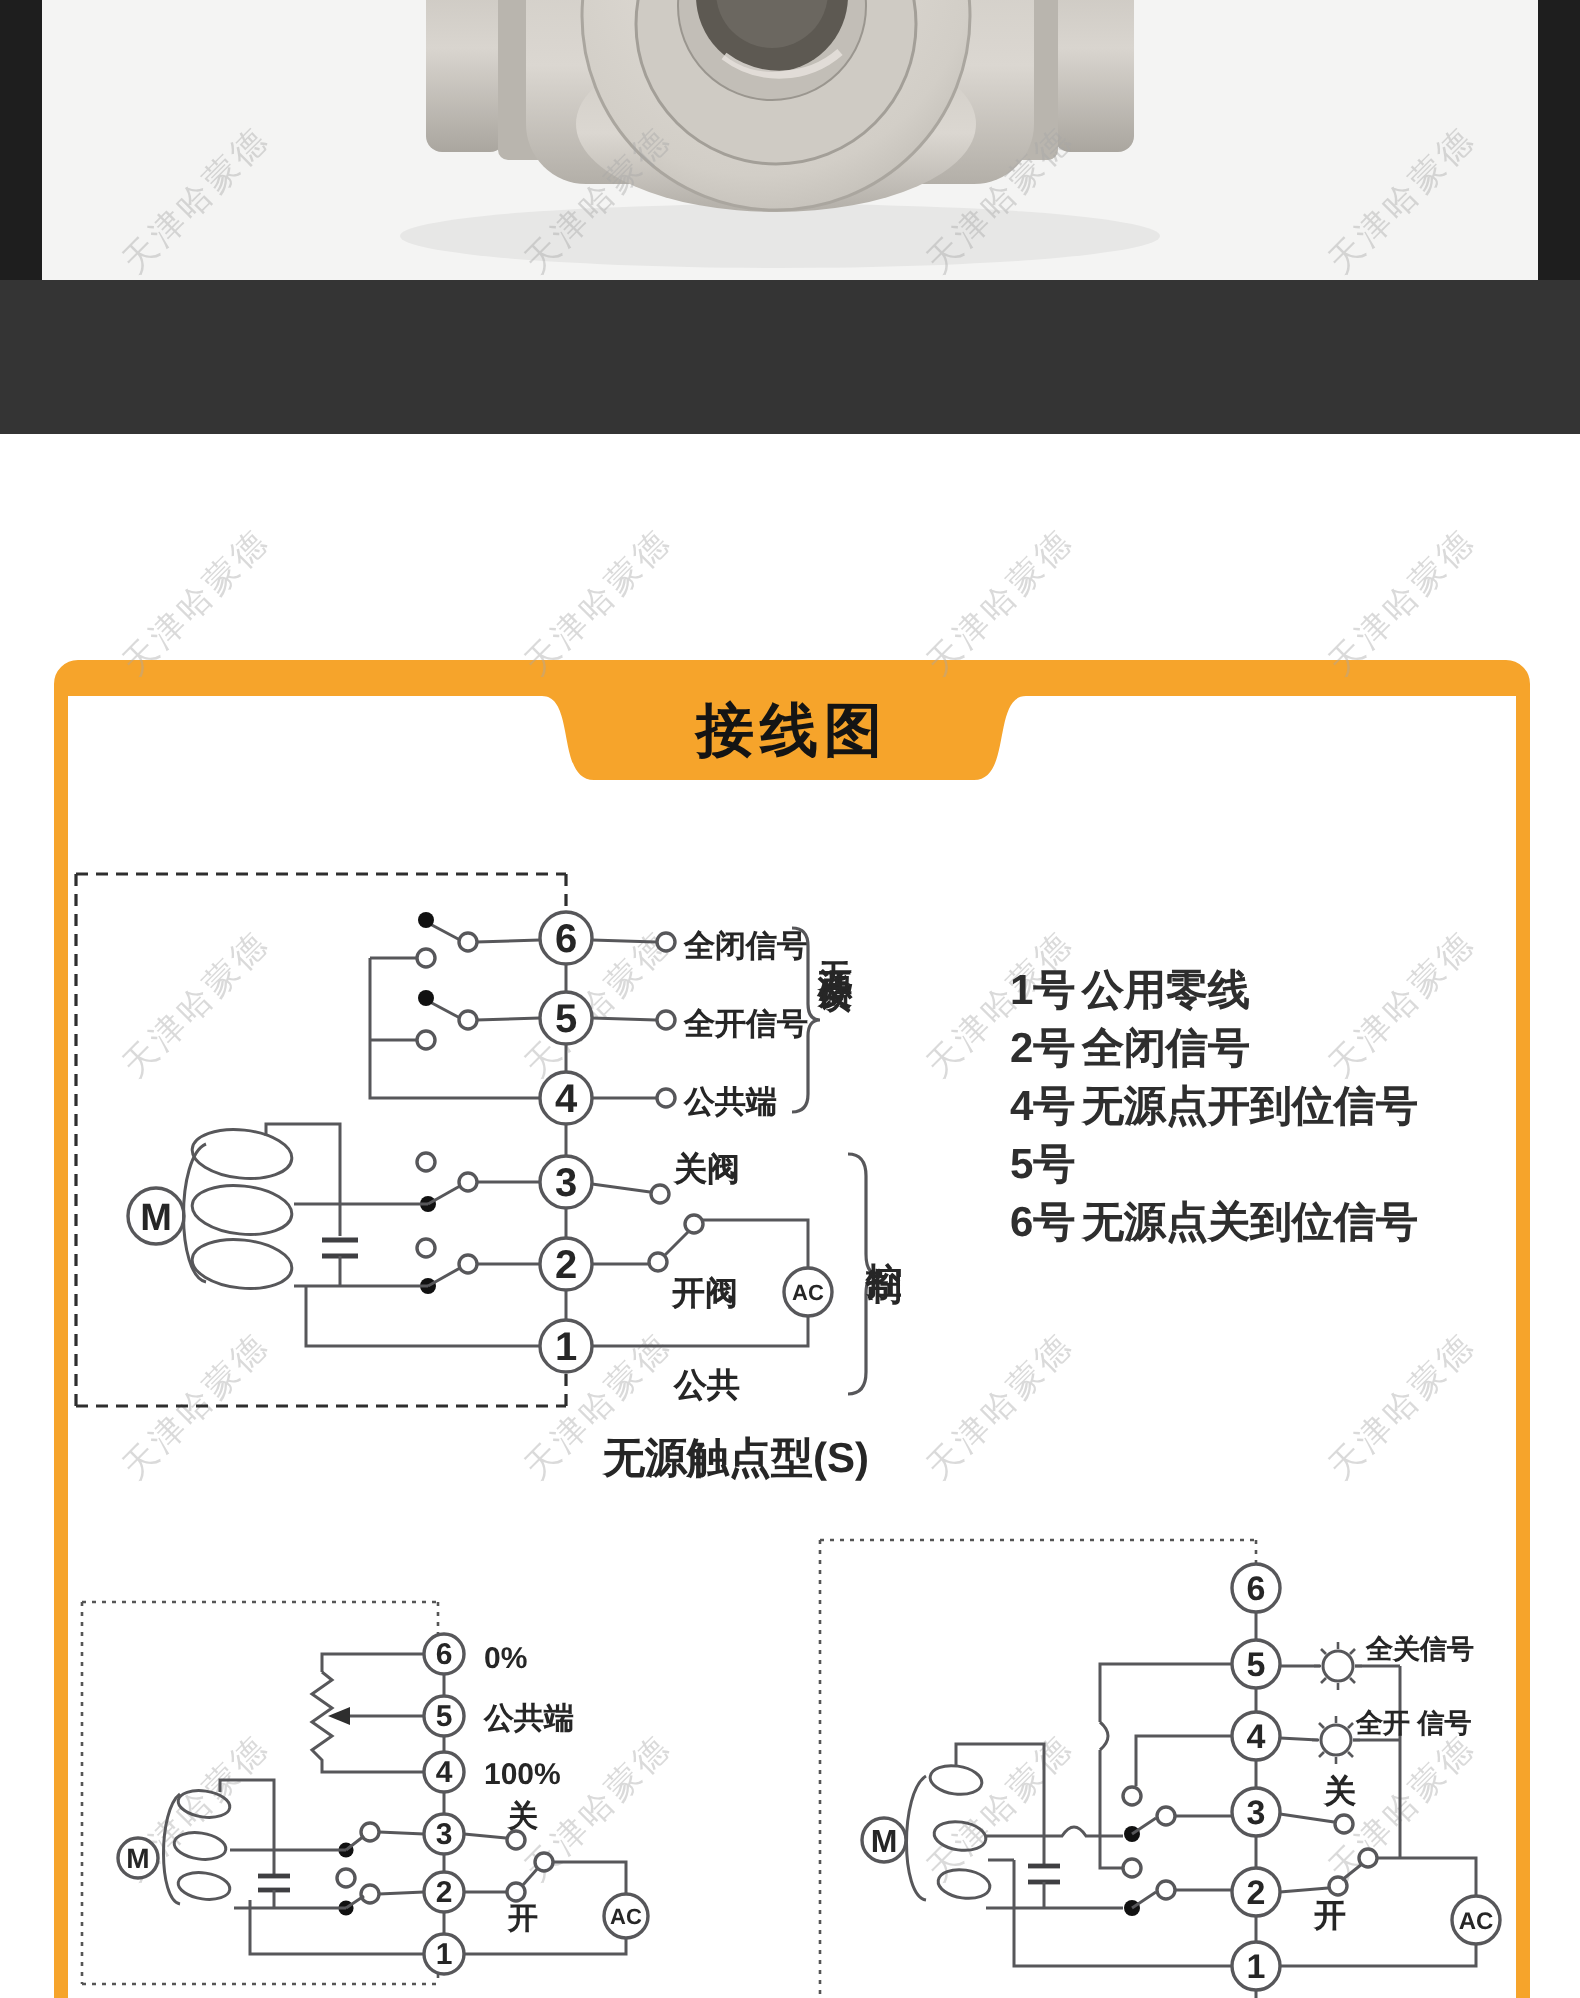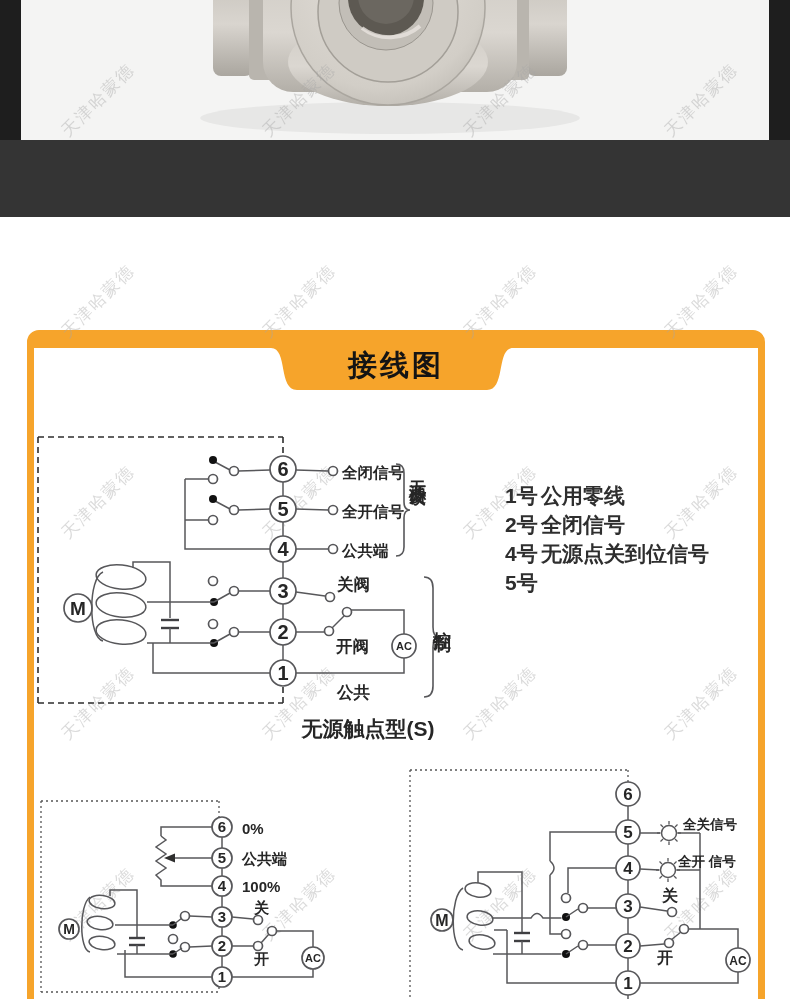--- a/index.html
+++ b/index.html
@@ -421,23 +421,27 @@
     <div class="legend-row">
       <span class="no">1号</span>
       <span>公用零线</span>
     </div>
     <div class="legend-row">
       <span class="no">2号</span>
       <span>全闭信号</span>
     </div>
     <div class="legend-row">
       <span class="no">4号</span>
-      <span>无源点关到位信号</span>
+      <span>无源点开到位信号</span>
     </div>
     <div class="legend-row">
       <span class="no">5号</span>
     </div>
+    <div class="legend-row">
+      <span class="no">6号</span>
+      <span>无源点关到位信号</span>
+    </div>
   </div>
 
   <div class="vlabel feedback">无源反馈</div>
   <div class="vlabel control">控制</div>
 
 </div>
 
 </body></html>

